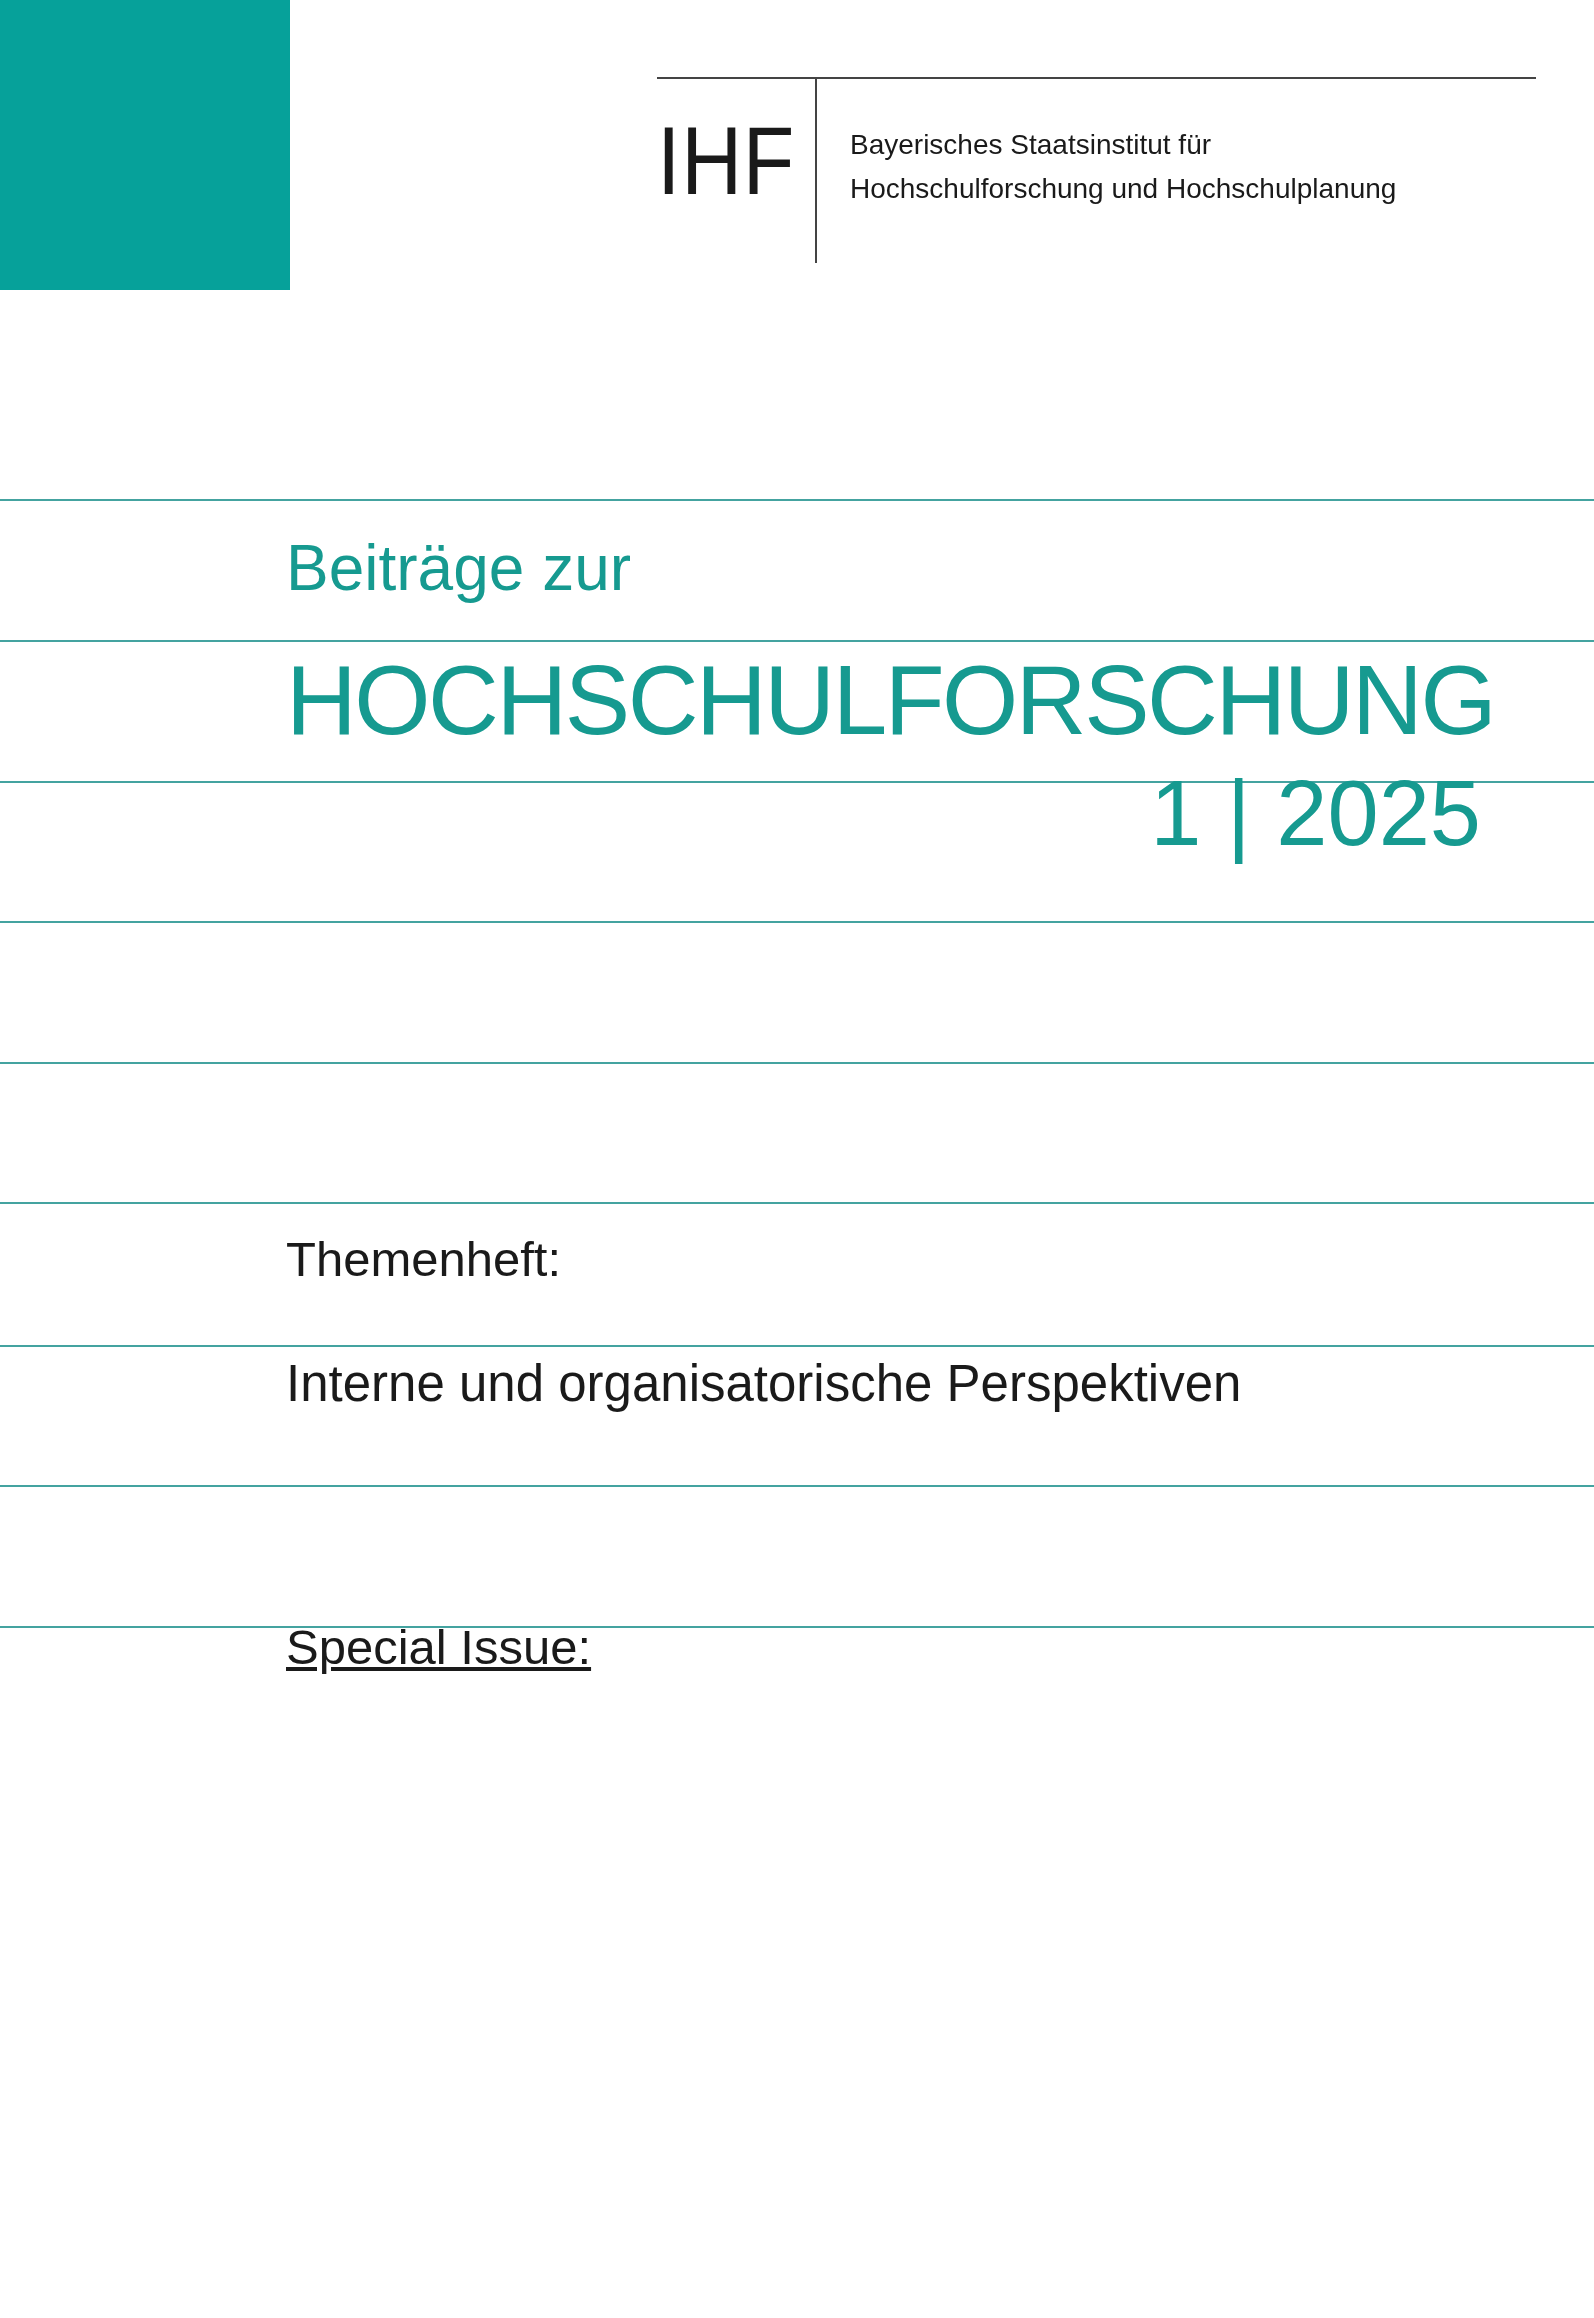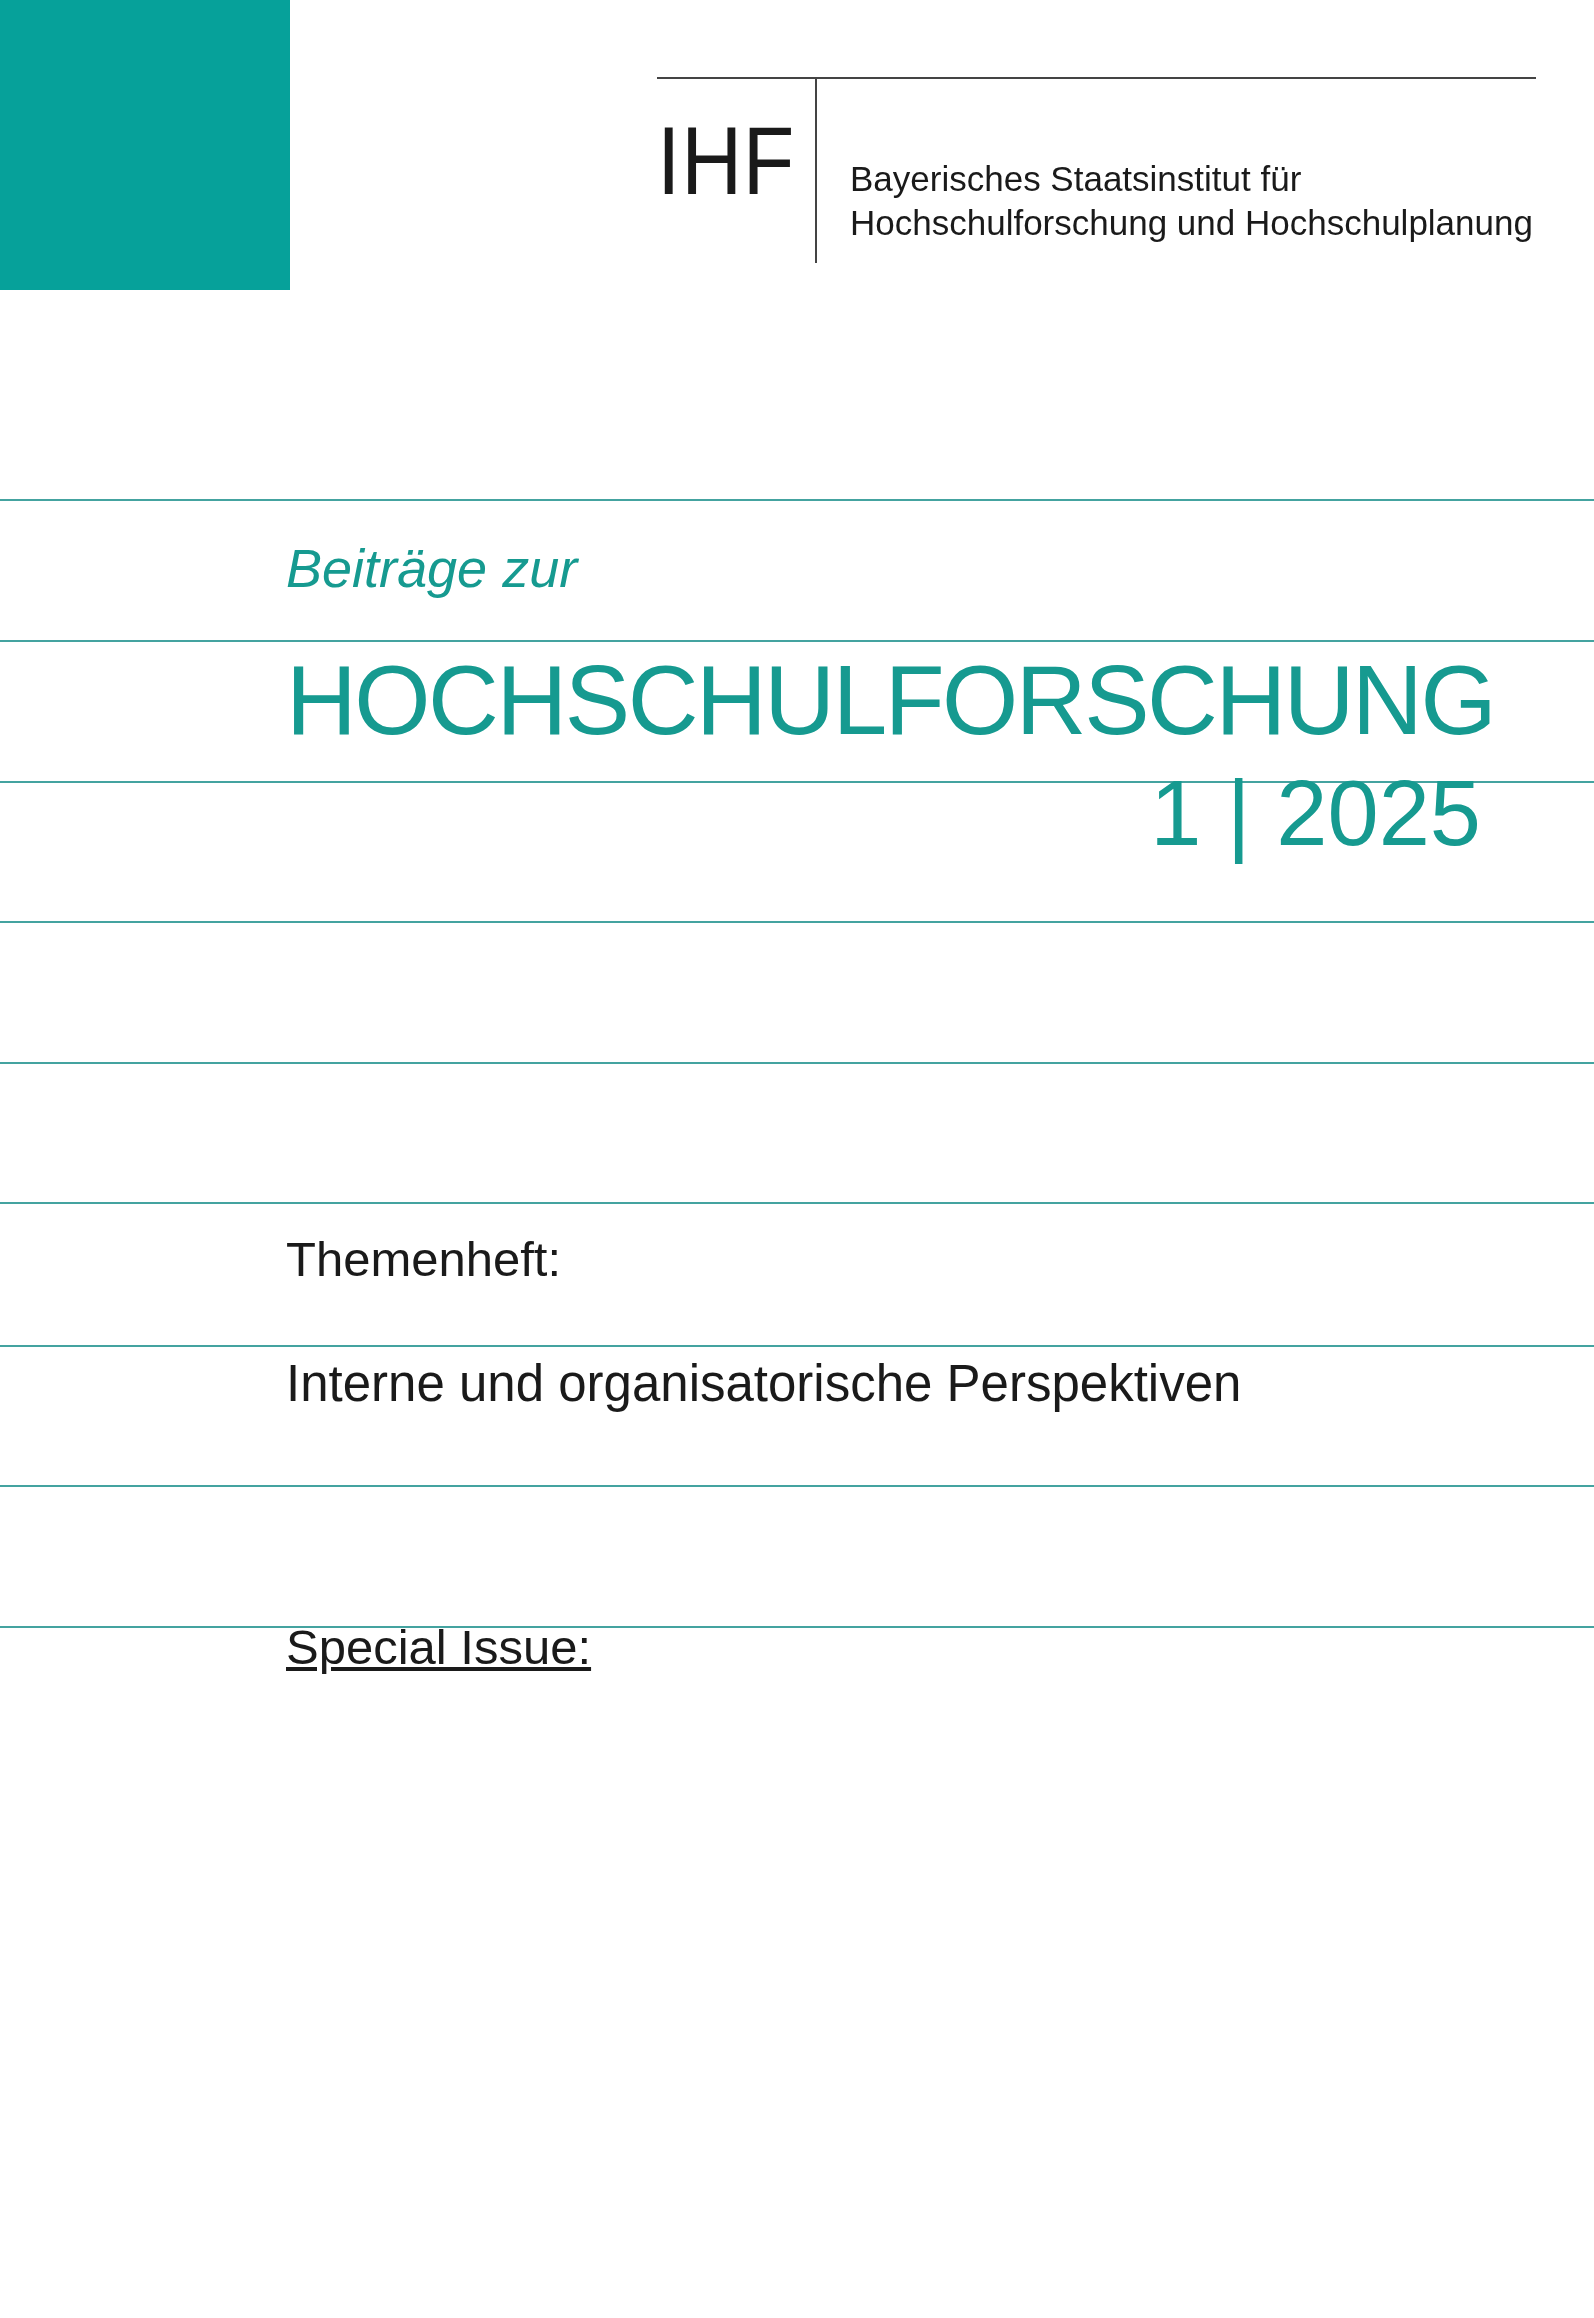--- a/index.html
+++ b/index.html
@@ -39,37 +39,35 @@
     position:absolute;left:657px;top:112px;
     font-size:97px;line-height:97px;
     color:var(--text-black,#1a1a1a);
     letter-spacing:0.8px;
     transform:scaleX(0.87);
     transform-origin:left top;
     white-space:nowrap;
   }
   .institute{
     position:absolute;left:850px;top:123px;
-    font-size:35px;line-height:44px;
+    font-size:28px;line-height:44px;
     color:var(--text-black,#1a1a1a);
     white-space:nowrap;
-    margin-top:34px;
   }
   
   .rule{
     position:absolute;left:0;width:1594px;height:1.6px;
     background:var(--rule-teal,#44A3A0);
   }
   
   .series-line1{
     position:absolute;left:286px;top:527px;
-    font-size:54px;line-height:82px;
+    font-size:64px;line-height:82px;
     color:var(--title-teal,#169A90);
     white-space:nowrap;
-    font-style:italic;
   }
   .series-line2{
     position:absolute;left:286px;top:651px;
     font-size:98px;line-height:98px;
     letter-spacing:-0.025em;
     color:var(--title-teal,#169A90);
     white-space:nowrap;
   }
   .issue-number{
     position:absolute;right:113px;top:767px;

